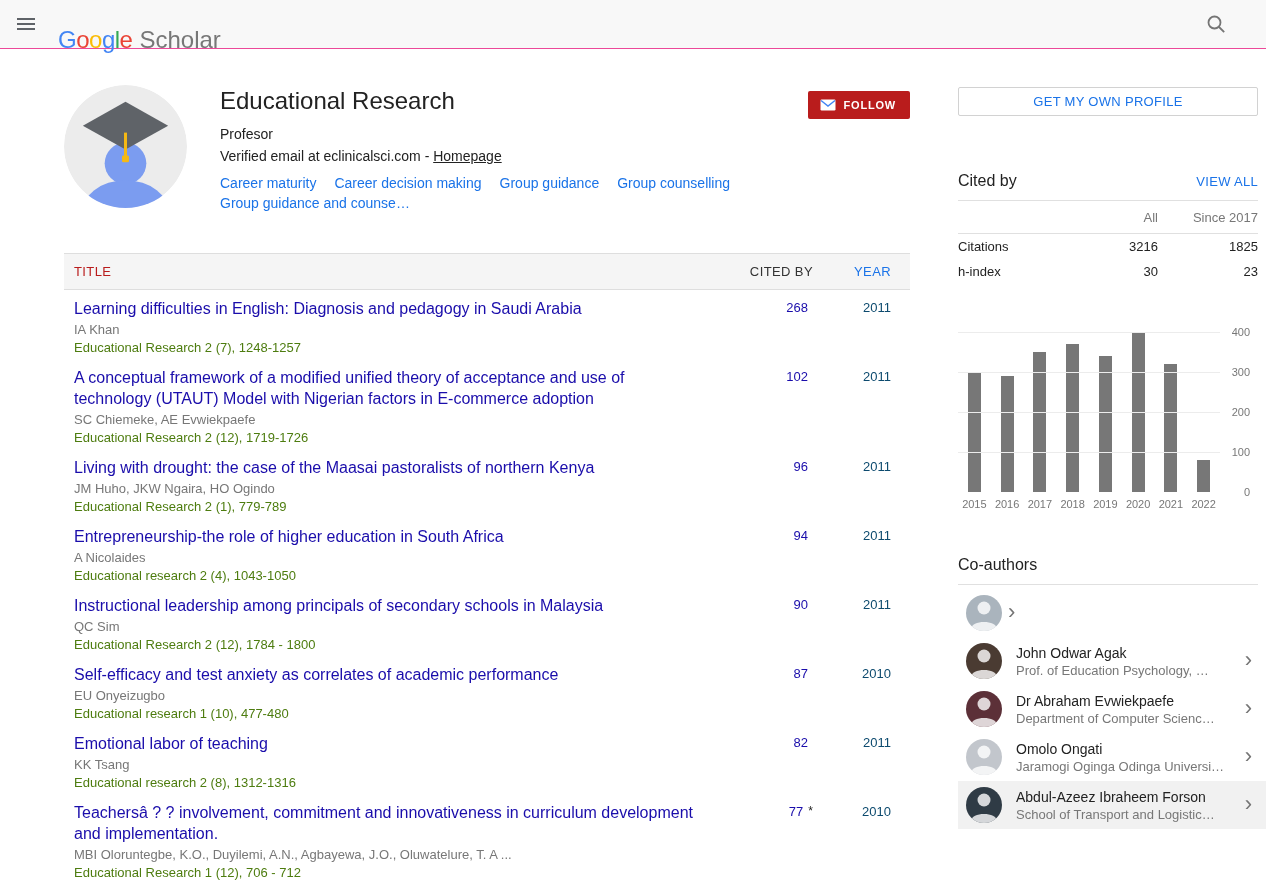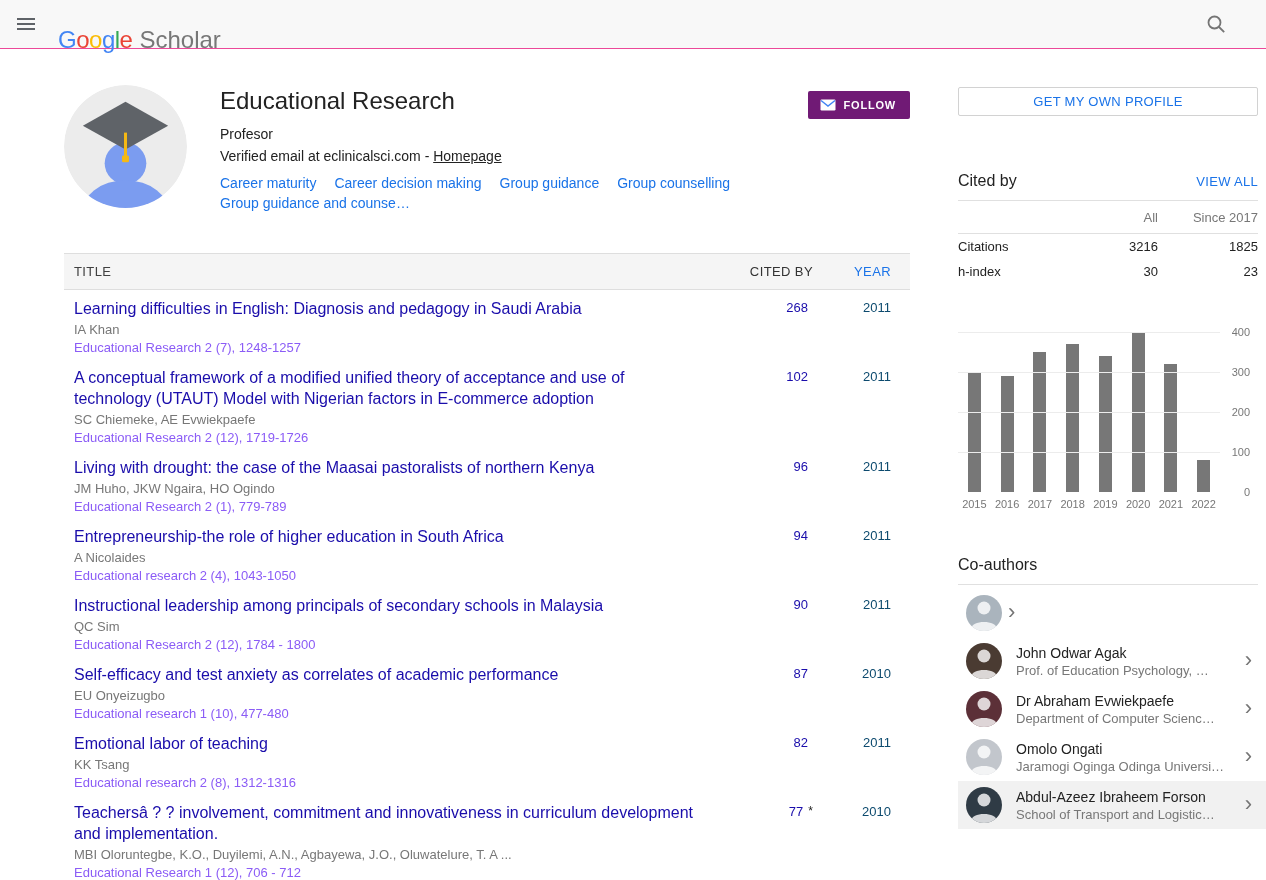--- a/index.html
+++ b/index.html
@@ -25,38 +25,38 @@
 
   
   .profile { display: flex; position: relative; min-height: 128px; }
   .avatar { flex: none; }
   .profile-info { margin-left: 33px; padding-top: 2px; max-width: 540px; }
   .profile-name { font-size: 24px; font-weight: 400; color: #222; margin-bottom: 11px; }
   .profile-line { font-size: 14px; color: #222; margin-bottom: 6px; }
   .homepage-link { color: #222; text-decoration: underline; }
   .interests { margin-top: 9px; line-height: 19px; }
   .interest { display: inline-block; color: #1a73e8; margin-right: 18px; font-size: 14px; }
-  .follow-btn { position: absolute; right: 0; top: 6px; background: #701a75; color: #fff;
+  .follow-btn { position: absolute; right: 0; top: 6px; background: #b91c1c; color: #fff;
     font-size: 11px; font-weight: bold; letter-spacing: 0.8px; border: none; border-radius: 2px;
     padding: 8px 14px 8px 12px; display: flex; align-items: center; gap: 8px; cursor: pointer;
     font-family: "Liberation Sans", sans-serif; }
 
   
   .pubs { margin-top: 40px; }
   .pubs-header { display: flex; align-items: center; height: 37px; background: #f5f5f5;
     border-top: 1px solid #dedede; border-bottom: 1px solid #dedede; font-size: 13px; letter-spacing: 0.4px; }
-  .col-title { flex: 1; padding-left: 10px; color: #404040; }
+  .col-title { flex: 1; padding-left: 10px; color: #b91c1c; }
   .col-cited { width: 84px; text-align: right; color: #333; }
   .col-year { width: 97px; text-align: right; padding-right: 19px; }
   .col-year a { color: #1a73e8; }
   .pub-row { display: flex; padding: 8px 0 2px; }
   .pub-main { flex: 1; padding-left: 10px; padding-right: 24px; }
   .pub-title { display: inline-block; font-size: 16px; line-height: 21px; color: #1a0dab; }
   .pub-authors { font-size: 13px; line-height: 18px; color: #777; margin-top: 2px; }
-  .pub-venue  { font-size: 13px; line-height: 18px; color: #8b5cf6; }
+  .pub-venue  { font-size: 13px; line-height: 18px; color: #4d7c0f; }
   .pub-cited { width: 84px; text-align: right; font-size: 13px; padding-top: 2px; }
   .pub-cited a { color: #1a0dab; }
   .star { color: #222; margin-left: 5px; font-size: 12px; vertical-align: text-top; }
   .pub-year { width: 97px; text-align: right; padding-right: 19px; font-size: 13px; color: #0c4a6e; padding-top: 2px; }
 
   
   .get-profile { display: block; width: 100%; height: 29px; background: #fff;
     border: 1px solid #d2d2d2; border-radius: 2px; color: #1a73e8; font-size: 13px;
     letter-spacing: 0.3px; cursor: pointer; margin-top: 2px; font-family: "Liberation Sans", sans-serif; }
   .citedby { margin-top: 56px; }

